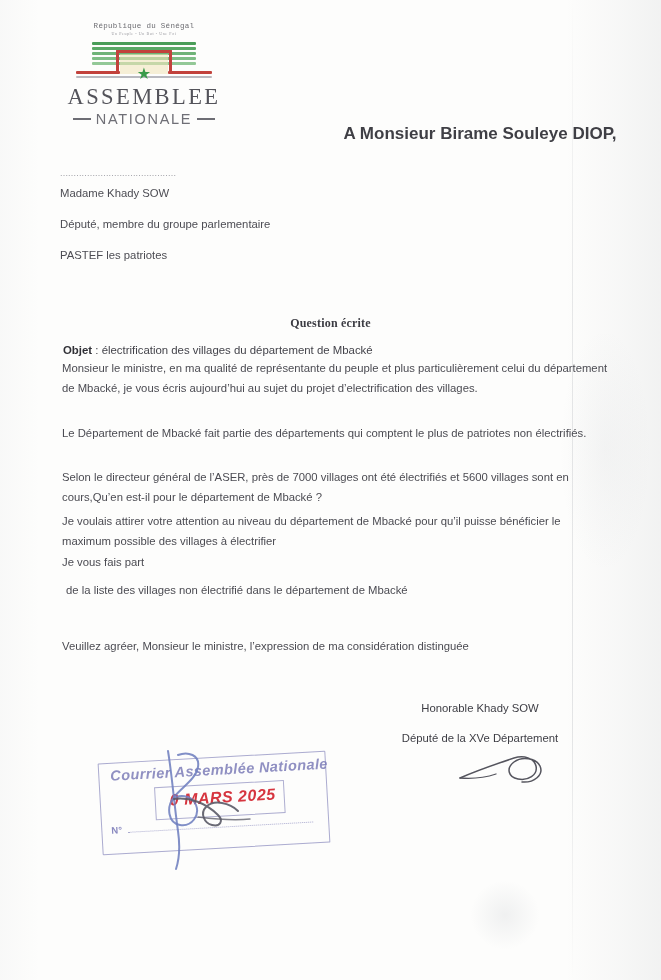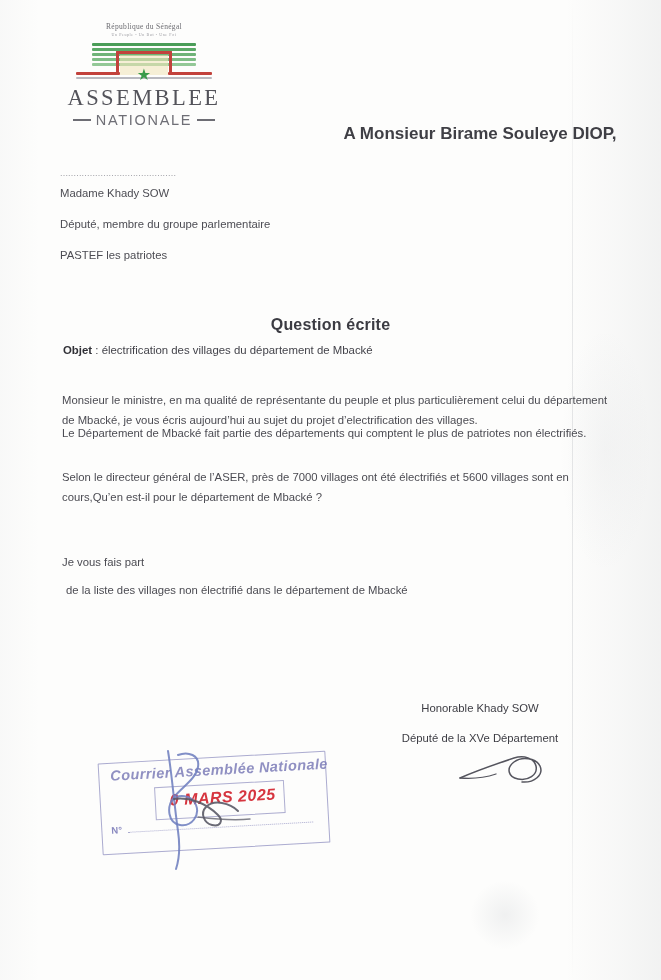--- a/index.html
+++ b/index.html
@@ -46,21 +46,21 @@
 
   
   .logo {
     position: absolute;
     left: 58px;
     top: 22px;
     width: 172px;
     text-align: center;
   }
   .logo-rep {
-    font-family: Liberation Serif, serif;
+    font-family: Liberation Mono, monospace;
     font-size: 7.5px;
     letter-spacing: 0.3px;
     color: #6d6d72;
     margin-bottom: 1px;
   }
   .logo-motto {
     font-family: "Liberation Serif", serif;
     font-size: 4px;
     color: #9a9aa0;
     letter-spacing: 0.6px;
@@ -143,42 +143,43 @@
     width: 330px;
     font-size: 11.3px;
     line-height: 31px;
     color: #4c4c53;
   }
   .question-title {
     position: absolute;
     left: 0; right: 0;
     top: 316px;
     text-align: center;
-    font-size: 16px;
+    font-size: 12px;
     font-weight: bold;
     color: #3b3b42;
     letter-spacing: 0.2px;
+    font-family: Liberation Serif, serif;
   }
   .objet {
     position: absolute;
     left: 63px;
     top: 344px;
     font-size: 11.4px;
     color: #43434a;
   }
   .objet b { font-weight: bold; color: #303036; }
 
   .body-para {
     position: absolute;
     font-size: 11.3px;
     line-height: 19.5px;
     color: #4b4b52;
     text-align: left;
   }
-  .p1 { left: 62px; top: 391px; width: 552px; }
+  .p1 { left: 62px; top: 359px; width: 552px; }
   .p2 { left: 62px; top: 424px; width: 530px; }
   .p3 { left: 62px; top: 468px; width: 560px; }
   .p4 { left: 62px; top: 512px; width: 550px; }
   .p5 { left: 62px; top: 553px; width: 300px; }
   .p6 { left: 66px; top: 581px; width: 480px; }
   .closing { left: 62px; top: 637px; width: 520px; }
 
   .signature-block {
     position: absolute;
     left: 340px;
@@ -332,22 +333,24 @@
 
   <div class="question-title">Question écrite</div>
 
   <div class="objet">
     <b>Objet</b><span> : </span><span>électrification des villages du département de Mbacké</span>
   </div>
 
   <div class="body-para p1">Monsieur le ministre, en ma qualité de représentante du peuple et plus particulièrement celui du département de Mbacké, je vous écris aujourd’hui au sujet du projet d’electrification des villages.</div>
   <div class="body-para p2">Le Département de Mbacké fait partie des départements qui comptent le plus de patriotes non électrifiés.</div>
   <div class="body-para p3">Selon le  directeur général de l’ASER, près de 7000 villages ont été électrifiés et 5600 villages sont en cours,Qu’en est-il pour le département de Mbacké ?</div>
+  <div class="body-para p4">Je voulais attirer votre attention au niveau du département de Mbacké pour qu’il puisse bénéficier le maximum possible des villages à électrifier</div>
   <div class="body-para p5">Je vous fais part</div>
   <div class="body-para p6">de la liste des villages non électrifié dans le département de Mbacké</div>
+  <div class="body-para closing">Veuillez agréer, Monsieur le ministre, l’expression de ma considération distinguée</div>
 
   <div class="signature-block">
     <div>Honorable Khady SOW</div>
     <div>Député de la XVe Département</div>
   </div>
 
   <svg class="sig-mark" viewBox="0 0 110 54">
     <path d="M8 30 C 26 22, 44 16, 62 10 C 72 7, 82 10, 84 18 C 86 27, 76 33, 66 31 C 56 29, 54 20, 62 14 C 70 8, 84 10, 88 18 C 92 27, 82 35, 70 34" fill="none" stroke="#55555e" stroke-width="1.5" stroke-linecap="round"></path>
     <path d="M8 30 C 20 31, 32 30, 44 26" fill="none" stroke="#55555e" stroke-width="1.3" stroke-linecap="round"></path>
   </svg>

